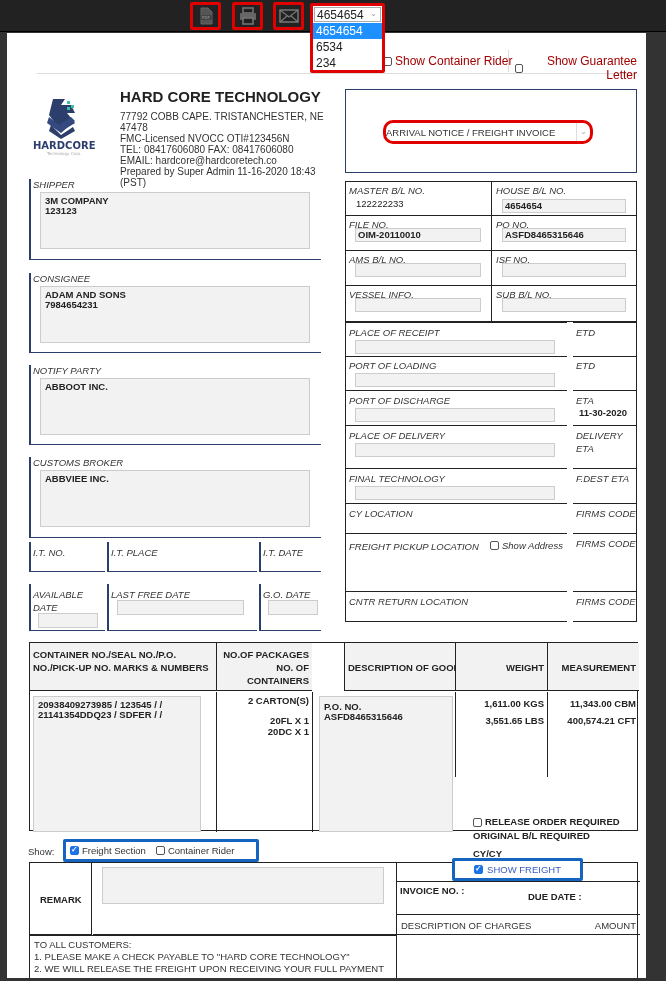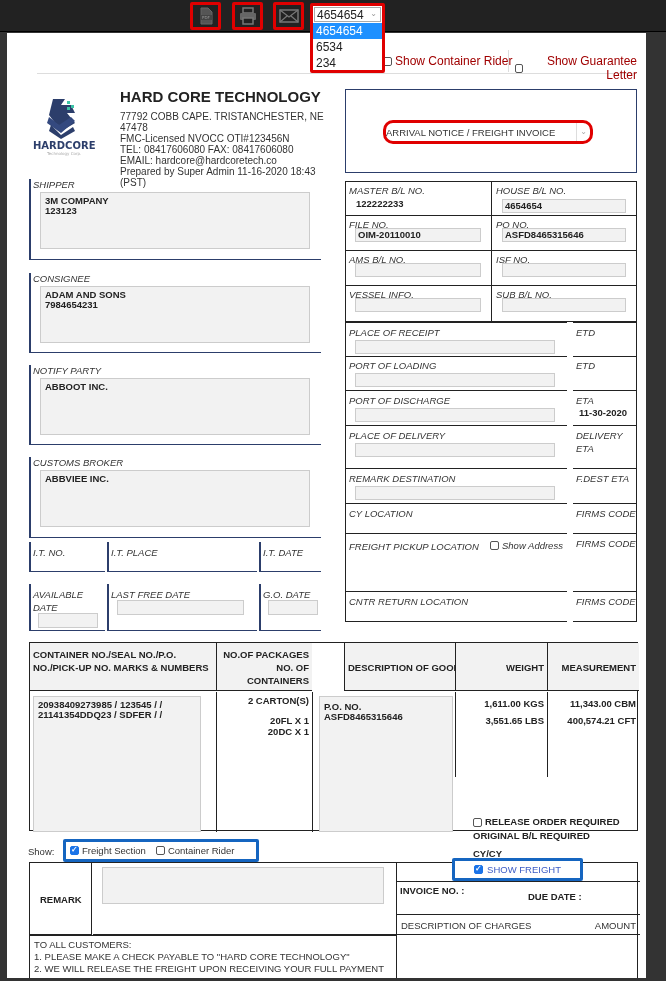--- a/index.html
+++ b/index.html
@@ -48,21 +48,21 @@
 
   .small-cell { position: absolute; border-left: 2px solid #2c3e6b; border-bottom: 1px solid #2c3e6b; }
   .small-cell .label { position: absolute; left: 2px; top: 4px; line-height: 13px; }
   .small-cell .inp { position: absolute; height: 15px; background: #f2f2f2; border: 1px solid #ccc; }
 
   
   .rgrid { position: absolute; left: 338px; top: 148px; width: 292px; border-left: 1px solid #222; border-right: 1px solid #222; }
   .rrow { position: relative; border-bottom: 1px solid #222; }
   .rcell { position: absolute; top: 0; }
   .rcell .label { position: absolute; left: 3px; top: 3px; }
-  .rcell .val { position: absolute; left: 10px; top: 16px; font-weight: bold; font-size: 9.5px; color: #222; }
+  .rcell .val { position: absolute; left: 10px; top: 16px; font-weight: normal; font-size: 9.5px; color: #222; }
   .rcell .inp { position: absolute; left: 9px; top: 12px; height: 14px; background: #f2f2f2; border: 1px solid #ccc; font-weight: bold; font-size: 9.5px; padding-left: 2px; line-height: 12px; color: #222; }
 
   .lrow { position: absolute; left: 338px; width: 292px; }
   .lrow .main { position: absolute; left: 0; top: 0; width: 222px; border-left: 1px solid #222; border-bottom: 1px solid #222; }
   .lrow .side { position: absolute; left: 228px; top: 0; width: 64px; border-right: 1px solid #222; border-bottom: 1px solid #222; }
   .lrow .label { position: absolute; left: 3px; top: 3px; line-height: 13px; }
   .lrow .inp { position: absolute; left: 9px; top: 17px; width: 200px; height: 14px; background: #f2f2f2; border: 1px solid #ccc; }
   .lrow .val { position: absolute; left: 6px; top: 16px; font-weight: bold; font-size: 9.5px; }
 
   
@@ -292,21 +292,21 @@
     <div class="main" style="height:43px;">
       <div class="label">PLACE OF DELIVERY</div>
       <div class="inp"></div>
     </div>
     <div class="side" style="height:43px;">
       <div class="label" style="width:55px;">DELIVERY ETA</div>
     </div>
   </div>
   <div class="lrow" style="top:436px;height:35px;">
     <div class="main" style="height:35px;">
-      <div class="label">REMARK DESTINATION</div>
+      <div class="label">FINAL TECHNOLOGY</div>
       <div class="inp"></div>
     </div>
     <div class="side" style="height:35px;">
       <div class="label">F.DEST ETA</div>
     </div>
   </div>
   <div class="lrow" style="top:471px;height:30px;">
     <div class="main" style="height:30px;">
       <div class="label">CY LOCATION</div>
     </div>

